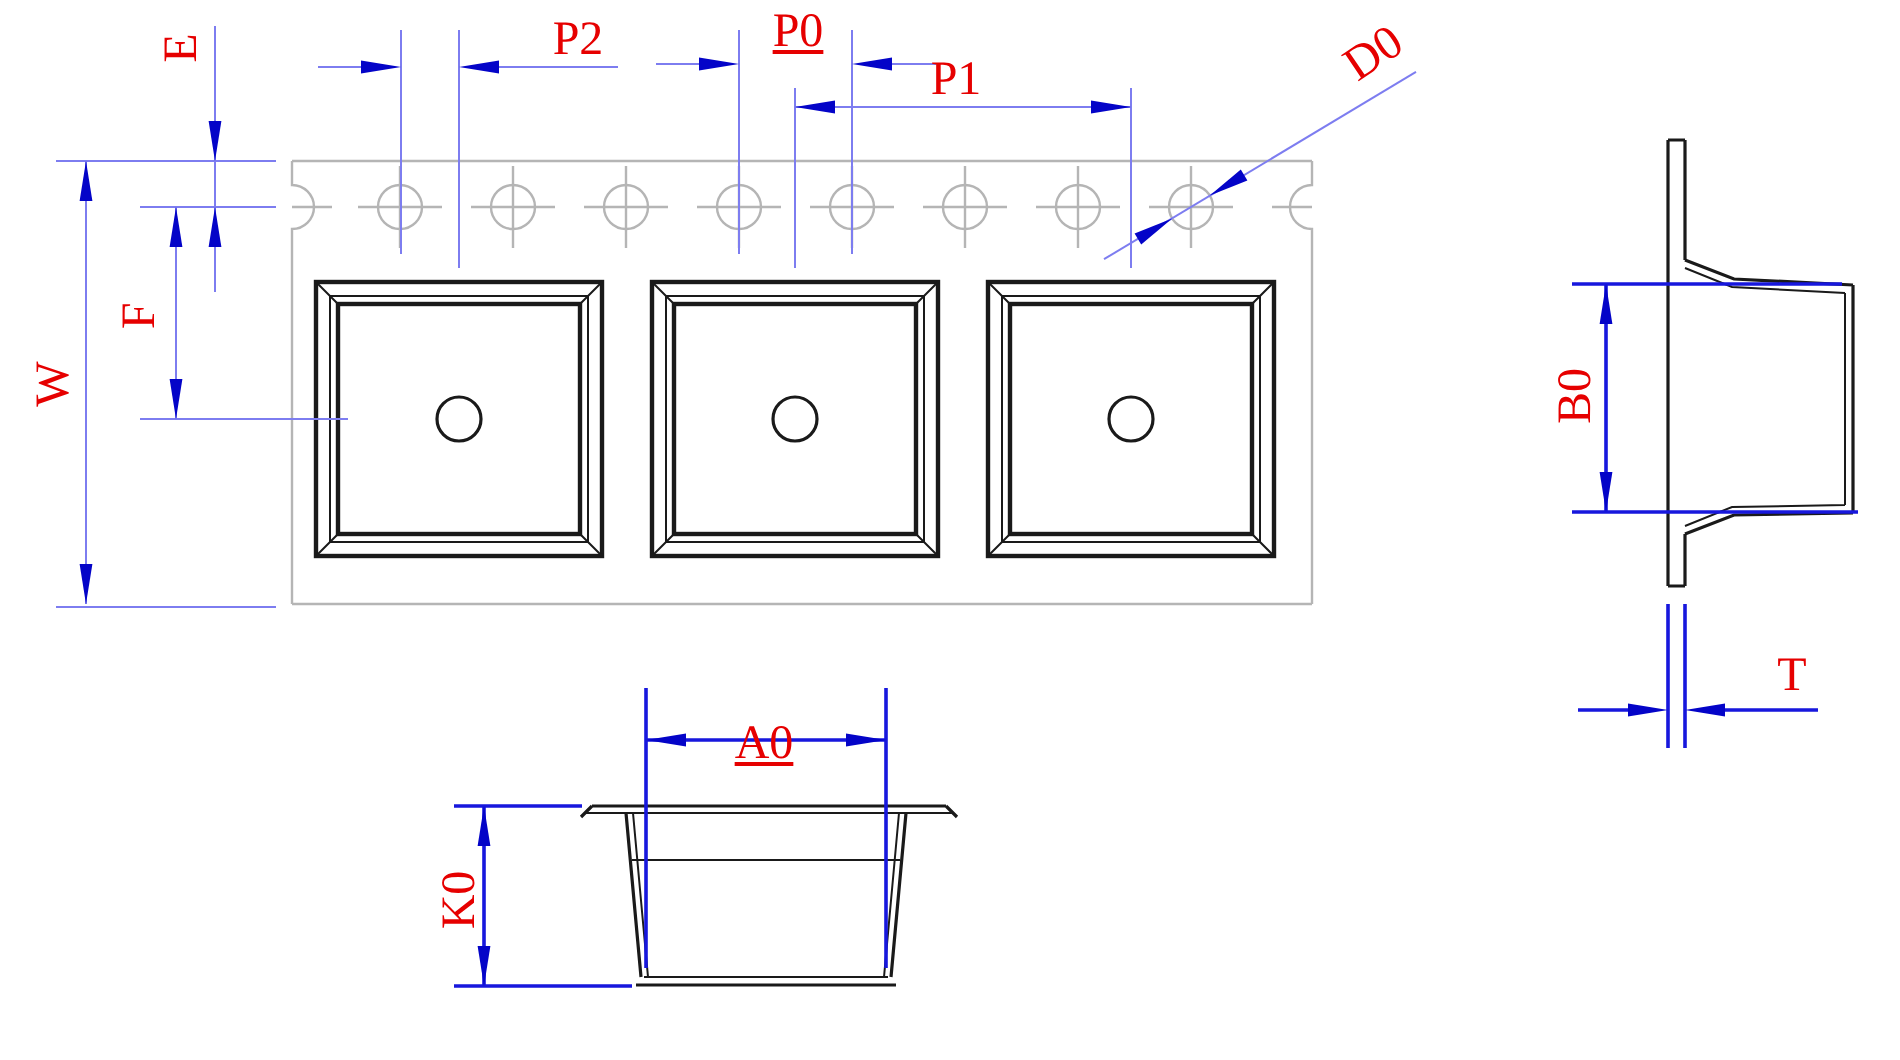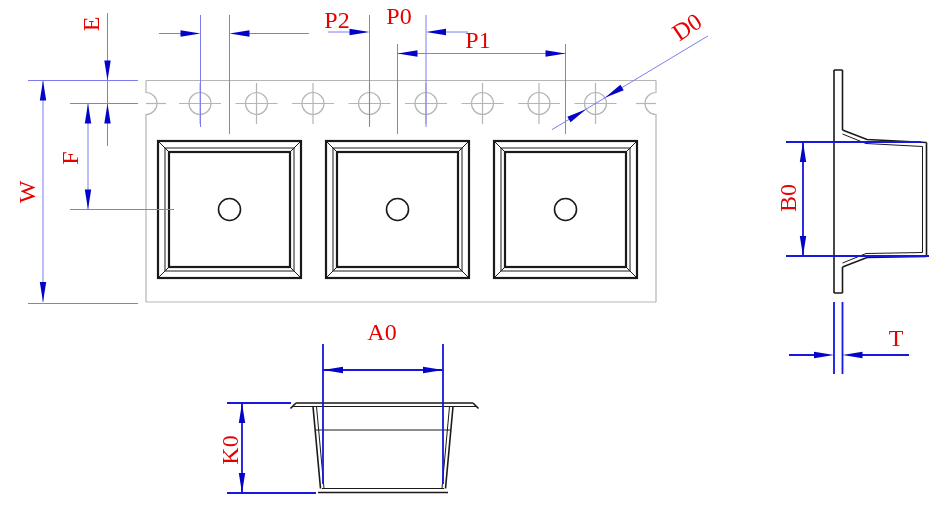--- a/index.html
+++ b/index.html
@@ -155,23 +155,23 @@
       <polygon class="arr" points="443,370 423,366.8 423,373.2"></polygon>
     </g>
     <g>
       <path class="dims" d="M227,403 H291 M227,493 H316 M242,403 V493"></path>
       <polygon class="arr" points="242,403 238.8,423 245.2,423"></polygon>
       <polygon class="arr" points="242,493 238.8,473 245.2,473"></polygon>
     </g>
   </svg>
 
   <span class="lbl rot90" style="left:91px;  top:24px;">E</span>
-  <span class="lbl" style="left:289px; top:20px;margin-left:48px;">P2</span>
-  <span class="lbl" style="left:399px; top:16px;">P0</span>
+  <span class="lbl" style="left:289px; top:20px;">P2</span>
+  <span class="lbl" style="left:399px; top:16px;text-decoration:underline;">P0</span>
   <span class="lbl" style="left:478px; top:40px;">P1</span>
   <span class="lbl rotdiag" style="left:687px; top:27px;">D0</span>
   <span class="lbl rot90" style="left:27px;  top:192px;">W</span>
   <span class="lbl rot90" style="left:70px;  top:158px;">F</span>
   <span class="lbl rot90" style="left:788px; top:198px;">B0</span>
   <span class="lbl" style="left:896px; top:338px;">T</span>
-  <span class="lbl" style="left:382px; top:332px;">A0</span>
+  <span class="lbl" style="left:382px; top:372px;text-decoration:underline;">A0</span>
   <span class="lbl rot90" style="left:230px; top:450px;">K0</span>
 </div>
 
 </body></html>

